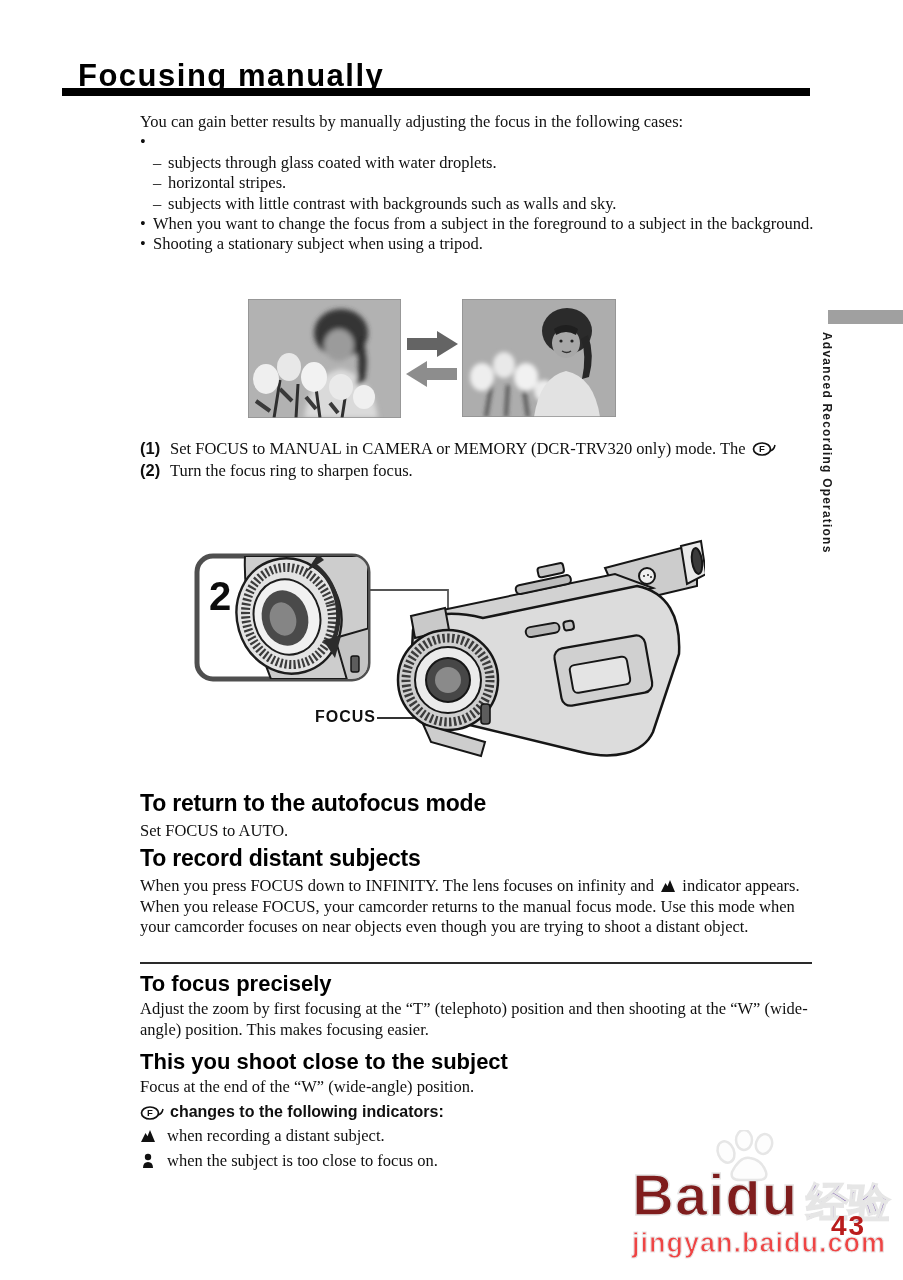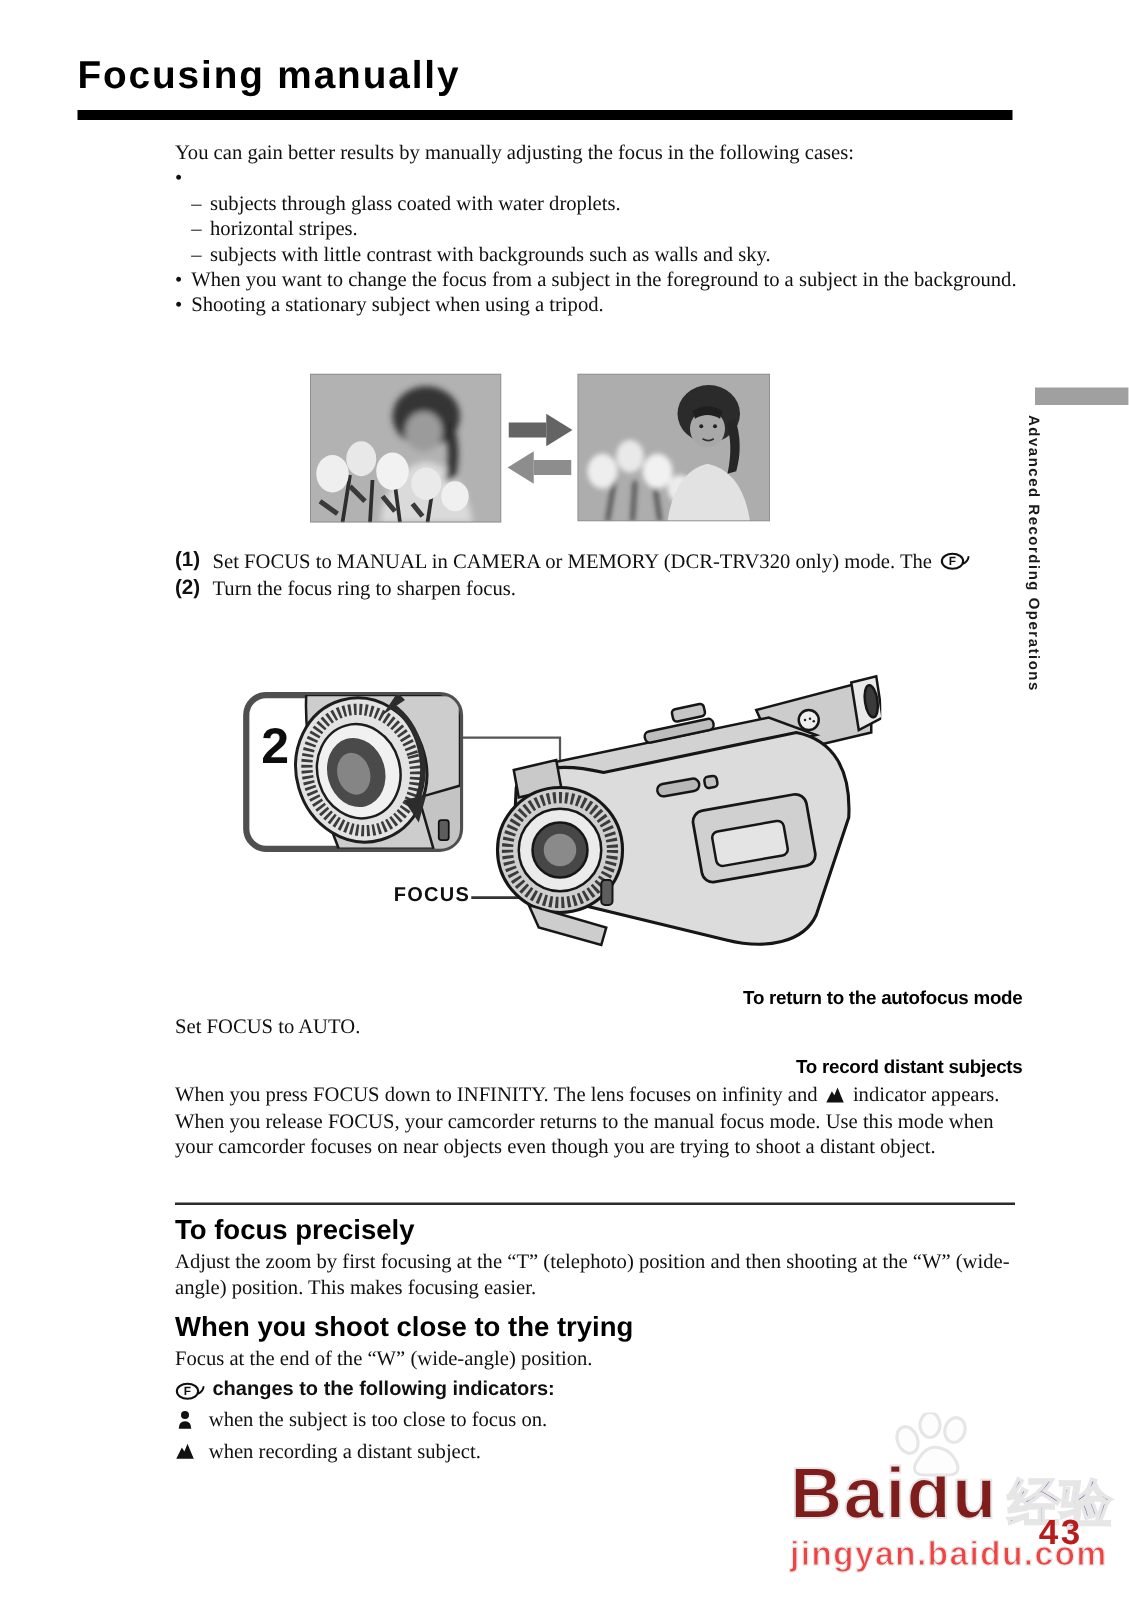--- a/index.html
+++ b/index.html
@@ -1,20 +1,20 @@
 <!DOCTYPE html>
 <html><head>
 <meta charset="utf-8">
 <style>
   html,body{margin:0;padding:0;background:#ffffff;}
   .page{position:relative;width:903px;height:1280px;background:#fff;overflow:hidden;
         font-family:"Liberation Serif",serif;color:#101010;}
 
   
-  .title{position:absolute;left:62px;top:42px;margin:0;
+  .title{position:absolute;left:62px;top:42px;margin:16px;
          font-family:"Liberation Sans",sans-serif;font-weight:bold;font-size:31px;
          letter-spacing:1.5px;color:#000;}
   .title-rule{position:absolute;left:62px;top:88px;width:748px;height:8px;background:#000;}
 
   
   .intro{position:absolute;left:140px;top:112px;width:678px;font-size:16.5px;line-height:20.4px;}
   .lead{margin:0;}
   .b-row{display:flex;}
   .b-row .marker{flex:0 0 13px;}
   .s-row{display:flex;padding-left:13px;}
@@ -27,21 +27,21 @@
         font-family:"Liberation Sans",sans-serif;font-weight:bold;font-size:16px;letter-spacing:1px;}
 
   
   .steps{position:absolute;left:140px;top:438px;width:680px;font-size:16.5px;line-height:21.6px;}
   .step{display:flex;}
   .step-num{flex:0 0 30px;font-family:"Liberation Sans",sans-serif;font-weight:bold;}
   .step-text{flex:1;}
 
   
   .sec-head{margin:0;font-family:"Liberation Sans",sans-serif;font-weight:bold;
-            font-size:15px;letter-spacing:-0.2px;color:#000;text-align:right;}
+            font-size:23px;letter-spacing:-0.2px;color:#000;}
   .sec-body{margin:4px 0 0;font-size:16.5px;line-height:20.6px;}
   .sec1{position:absolute;left:140px;top:790px;width:678px;}
   .sec2{position:absolute;left:140px;top:845px;width:678px;}
 
   .thin-rule{position:absolute;left:140px;top:962px;width:672px;height:2px;background:#2a2a2a;}
 
   .tip-head{margin:0;font-family:"Liberation Sans",sans-serif;font-weight:bold;font-size:22px;color:#000;}
   .tip-body{margin:2px 0 0;font-size:16.5px;line-height:20.6px;}
   .tip1{position:absolute;left:140px;top:971px;width:678px;}
   .tip2{position:absolute;left:140px;top:1049px;width:678px;}
@@ -277,49 +277,49 @@
     </p>
   </div>
 
   <div class="thin-rule"></div>
 
   <div class="tip1">
     <h3 class="tip-head">To focus precisely</h3>
     <p class="tip-body">Adjust the zoom by first focusing at the “T” (telephoto) position and then shooting at the “W” (wide-angle) position. This makes focusing easier.</p>
   </div>
   <div class="tip2">
-    <h3 class="tip-head">When you shoot close to the trying</h3>
+    <h3 class="tip-head">This you shoot close to the subject</h3>
     <p class="tip-body">Focus at the end of the “W” (wide-angle) position.</p>
   </div>
 
   <div class="indicators">
     <div class="ind-head">
       <svg width="24" height="15" viewBox="0 0 24 15">
         <ellipse cx="10" cy="8" rx="8.5" ry="6" fill="none" stroke="#111" stroke-width="1.7"></ellipse>
         <text x="10" y="11.2" font-size="9.5" font-weight="bold" text-anchor="middle" font-family="Liberation Sans, sans-serif" fill="#111">F</text>
         <path d="M18,10 q4,-1 5,-6" stroke="#111" stroke-width="1.5" fill="none"></path>
       </svg>
       <span>changes to the following indicators:</span>
     </div>
     <div class="ind-item">
       <span class="ico">
+        <svg width="16" height="14" viewBox="0 0 16 14">
+          <path d="M1,13 L5.5,4 L7.5,7.2 L10,1 L15,13 Z" fill="#111"></path>
+        </svg>
+      </span>
+      <span>when recording a distant subject.</span>
+    </div>
+    <div class="ind-item">
+      <span class="ico">
         <svg width="12" height="16" viewBox="0 0 12 16">
           <circle cx="6" cy="4" r="3.2" fill="#111"></circle>
           <path d="M1,15 Q1,9 6,9 Q11,9 11,15 Z" fill="#111"></path>
         </svg>
       </span>
       <span>when the subject is too close to focus on.</span>
-    </div>
-    <div class="ind-item">
-      <span class="ico">
-        <svg width="16" height="14" viewBox="0 0 16 14">
-          <path d="M1,13 L5.5,4 L7.5,7.2 L10,1 L15,13 Z" fill="#111"></path>
-        </svg>
-      </span>
-      <span>when recording a distant subject.</span>
     </div>
   </div>
 
   <div class="side-tab"></div>
   <div class="side-label">Advanced Recording Operations</div>
 
   <div class="watermark">
     <svg class="wm-paw" width="70" height="52" viewBox="0 0 70 52">
       <g fill="#fdfdfd" stroke="#e6e6e6" stroke-width="2.5">
         <ellipse cx="14" cy="22" rx="8" ry="11" transform="rotate(-22 14 22)"></ellipse>

